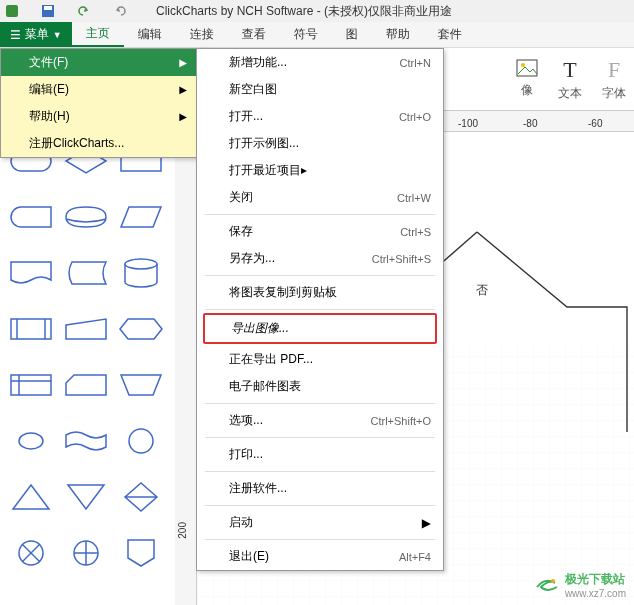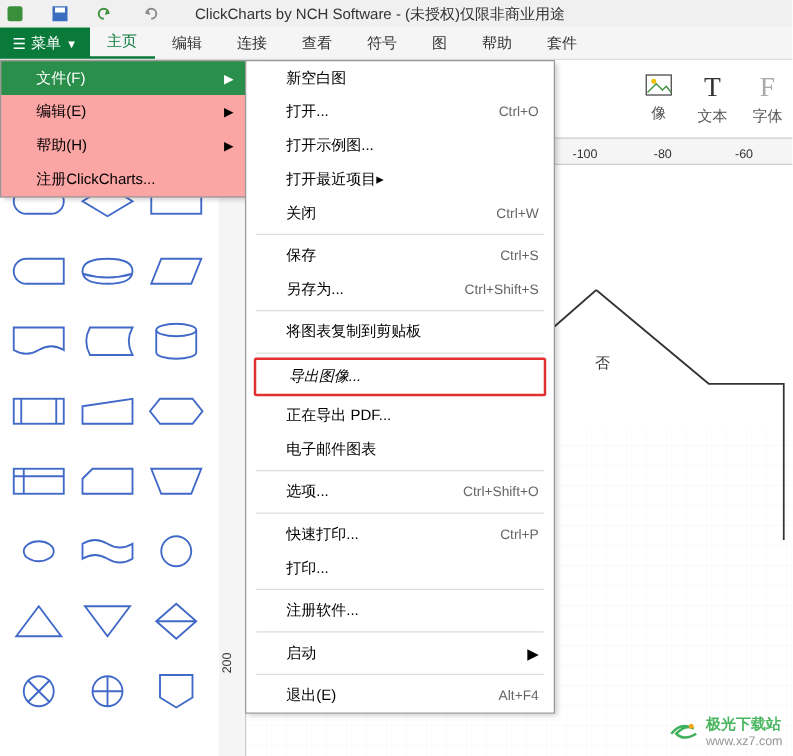--- a/index.html
+++ b/index.html
@@ -11,21 +11,21 @@
 .title-text { margin-left: 8px; color: #333; }
 
 
 .menustrip { height: 26px; background: #f5f5f5; display: flex; align-items: stretch; border-bottom: 1px solid #ddd; }
 .menu-btn { background: #0a7a3a; color: #fff; padding: 0 10px; display: flex; align-items: center; gap: 4px; }
 .menu-btn .triangle { font-size: 9px; }
 .menu-tab { padding: 0 14px; display: flex; align-items: center; color: #333; cursor: pointer; }
 .menu-tab.active { color: #0a7a3a; border-bottom: 2px solid #0a7a3a; }
 
 
-.dropdown1 { position: absolute; left: 0; top: 48px; width: 212px; background: #fca5a5; border: 1px solid #999; box-shadow: 2px 2px 4px rgba(0,0,0,0.2); z-index: 10; }
+.dropdown1 { position: absolute; left: 0; top: 48px; width: 212px; background: #fef9c3; border: 1px solid #999; box-shadow: 2px 2px 4px rgba(0,0,0,0.2); z-index: 10; }
 .dd-item { padding: 5px 24px 5px 28px; display: flex; justify-content: space-between; align-items: center; cursor: pointer; position: relative; }
 .dd-item.sel { background: #2a8f4a; color: #fff; }
 .dd-item .arrow { font-size: 10px; }
 
 .dropdown2 { position: absolute; left: 196px; top: 48px; width: 248px; background: #fff; border: 1px solid #999; box-shadow: 2px 2px 4px rgba(0,0,0,0.2); z-index: 10; }
 .dd2-item { padding: 5px 12px 5px 32px; display: flex; justify-content: space-between; align-items: center; cursor: pointer; }
 .dd-sep { height: 1px; background: #ddd; margin: 3px 8px; }
 .highlight-box { border: 2px solid #e03030; margin: 2px 6px; border-radius: 2px; font-style: italic; }
 .highlight-box .dd2-item { padding-left: 26px; }
 .shortcut { color: #666; font-size: 11px; }
@@ -115,20 +115,24 @@
     <span>帮助(H)</span>
     <span class="arrow">▶</span>
   </div>
   <div class="dd-item">
     <span>注册ClickCharts...</span>
   </div>
 </div>
 
 <div class="dropdown2">
   <div class="dd2-item">
+      <span>新增功能...</span>
+      <span class="shortcut">Ctrl+N</span>
+    </div>
+  <div class="dd2-item">
       <span>新空白图</span>
     </div>
   <div class="dd2-item">
       <span>打开...</span>
       <span class="shortcut">Ctrl+O</span>
     </div>
   <div class="dd2-item">
       <span>打开示例图...</span>
     </div>
   <div class="dd2-item">
@@ -162,24 +166,20 @@
     </div>
   <div class="dd2-item">
       <span>电子邮件图表</span>
     </div>
   <div class="dd-sep"></div>
   <div class="dd2-item">
       <span>选项...</span>
       <span class="shortcut">Ctrl+Shift+O</span>
     </div>
   <div class="dd-sep"></div>
-  <div class="dd2-item">
-      <span>快速打印...</span>
-      <span class="shortcut">Ctrl+P</span>
-    </div>
   <div class="dd2-item">
       <span>打印...</span>
     </div>
   <div class="dd-sep"></div>
   <div class="dd2-item">
       <span>注册软件...</span>
     </div>
   <div class="dd-sep"></div>
   <div class="dd2-item">
       <span>启动</span>

